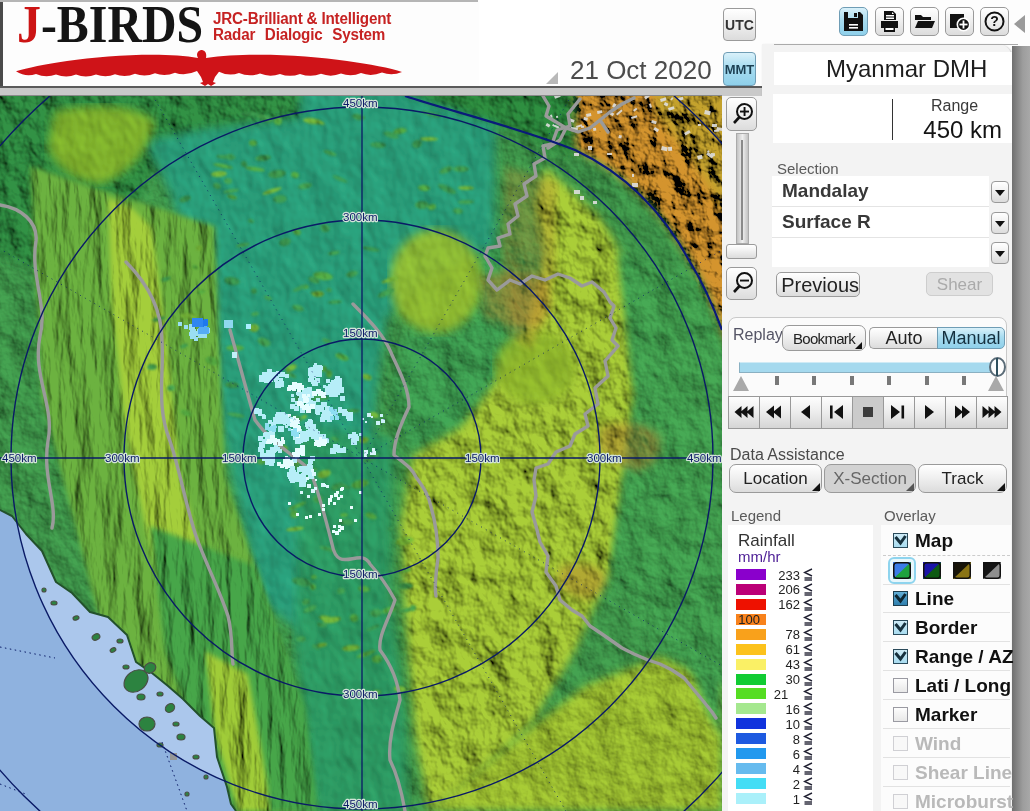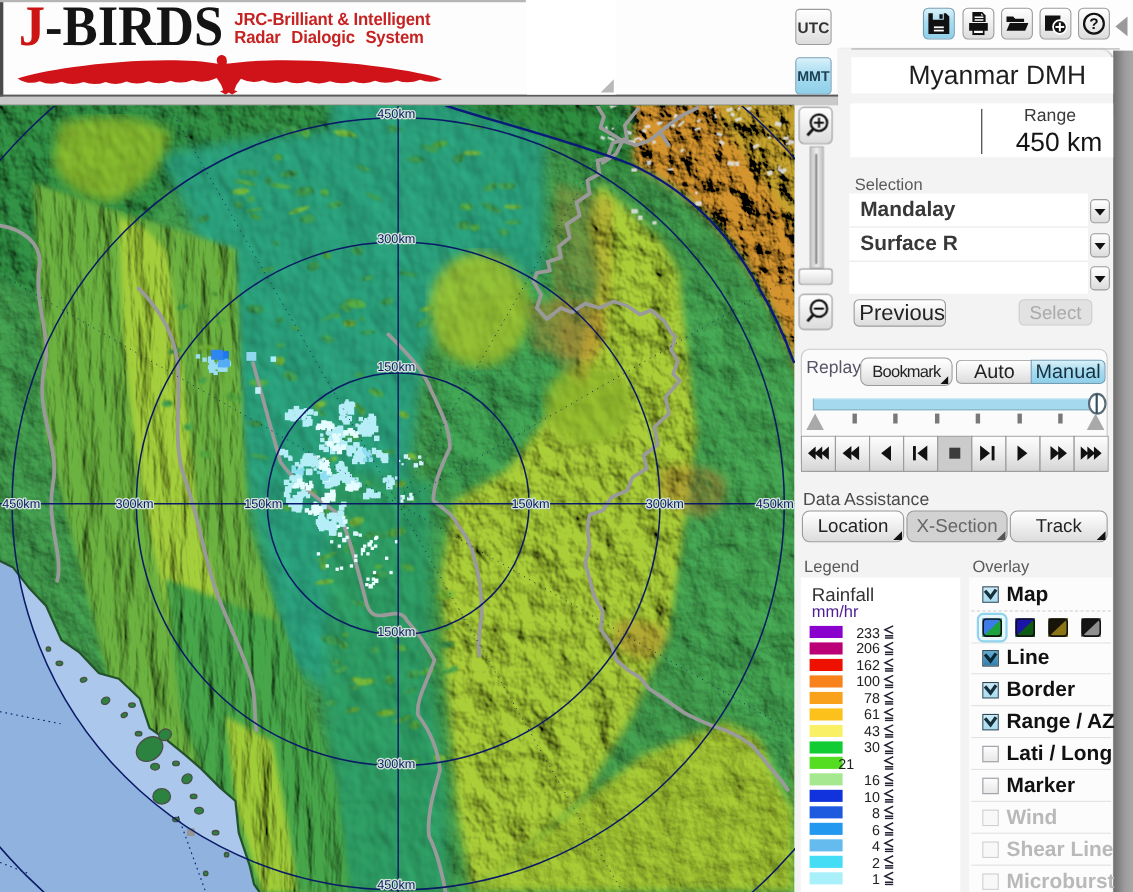--- a/index.html
+++ b/index.html
@@ -25,20 +25,21 @@
   <div class="abs" style="left:213px;top:10px;font-size:16px;font-weight:bold;color:#c62222;letter-spacing:-0.2px;transform:scaleX(0.95);transform-origin:0 0;">JRC-Brilliant &amp; Intelligent</div>
   <div class="abs" style="left:213px;top:26px;font-size:16px;font-weight:bold;color:#c62222;word-spacing:6px;letter-spacing:-0.2px;transform:scaleX(0.95);transform-origin:0 0;">Radar Dialogic System</div>
 
   <svg class="abs" style="left:8px;top:48px;" width="397" height="40" viewBox="0 0 395 40">
       <path fill="#cf1318" d="M197,10 C238,4 298,7 338,13 C360,16 382,20 393,24 Q383,28.4 373,24.6 Q362,28.9 352,25.1 Q342,29.3 332,25.5 Q322,29.6 312,25.8 Q302,29.7 291,25.9 Q281,29.7 271,25.9 Q261,29.7 251,25.6 Q240,29.4 230,25.0 Q220,28.8 210,23.7 L206,29 L204,34 L207,35 L202,38 L199,36 L196,38 L191,35 L194,34 L192,29 L188,23 Q176,28.5 166,24.7 Q156,29.1 146,25.3 Q136,29.6 126,25.8 Q116,30.0 106,26.2 Q97,30.3 87,26.5 Q77,30.4 67,26.6 Q57,30.4 47,26.4 Q37,30.2 27,25.9 Q17,29.7 7,23.3 C18,20 36,16 58,13 C98,7 158,4 189,10 C187,7 188,3 192,2 C196,2 198,5 197,10 Z"></path>
     </svg>
 
   <div class="abs" style="left:479px;top:0;width:81px;height:86px;background:#ffffff;"></div>
   <div class="abs" style="left:546px;top:72px;width:0;height:0;border-left:12px solid transparent;border-bottom:12px solid #b9b9b9;"></div>
 
+  <div class="abs" style="left:570px;top:55px;font-size:26px;color:#4c4c4c;">21 Oct 2020</div>
 
   <div class="abs btn" style="left:723px;top:8px;width:33px;height:33px;border-radius:4px;font-size:14px;font-weight:bold;color:#333;text-align:center;line-height:32px;">UTC</div>
   <div class="abs btn bluebtn" style="left:723px;top:52px;width:33px;height:34px;border-radius:4px;font-size:13px;font-weight:bold;color:#1c3f52;text-align:center;line-height:33px;">MMT</div>
 
   <div class="abs btn bluebtn" style="left:839px;top:7px;width:29px;height:29px;"></div>
   <svg class="abs" style="left:843px;top:11px;" width="21" height="21" viewBox="0 0 21 21">
     <path fill="#111" d="M1,1 h16 l3,3 v16 h-19 z M5,1 v6 h10 v-6 z M11,2 h3 v4 h-3 z M4,11 h13 v9 h-13 z"></path>
     <rect x="6" y="13" width="9" height="1.6" fill="#fff"></rect>
       <rect x="6" y="16" width="9" height="1.6" fill="#fff"></rect>
   </svg>
@@ -89,21 +90,21 @@
   <div class="abs" style="left:995px;top:190px;width:0;height:0;border-left:5px solid transparent;border-right:5px solid transparent;border-top:6px solid #111;"></div>
   <div class="abs" style="left:772px;top:207px;width:217px;height:30px;background:#fff;border-bottom:1px solid #e4e4e4;"></div>
   <div class="abs" style="left:782px;top:211px;font-size:19px;font-weight:bold;color:#383838;">Surface R</div>
   <div class="abs btn" style="left:991px;top:212px;width:18px;height:22px;border-radius:4px;"></div>
   <div class="abs" style="left:995px;top:221px;width:0;height:0;border-left:5px solid transparent;border-right:5px solid transparent;border-top:6px solid #111;"></div>
   <div class="abs" style="left:772px;top:238px;width:217px;height:29px;background:#fff;"></div>
   <div class="abs btn" style="left:991px;top:242px;width:18px;height:22px;border-radius:4px;"></div>
   <div class="abs" style="left:995px;top:251px;width:0;height:0;border-left:5px solid transparent;border-right:5px solid transparent;border-top:6px solid #111;"></div>
 
   <div class="abs btn" style="left:776px;top:272px;width:84px;height:25px;font-size:20px;color:#222;text-align:right;line-height:24px;">Previous</div>
-  <div class="abs" style="left:926px;top:272px;width:67px;height:24px;background:#e2e2e2;border:1px solid #cdcdcd;border-radius:5px;box-sizing:border-box;font-size:17px;color:#aaa;text-align:center;line-height:23px;">Select</div>
+  <div class="abs" style="left:926px;top:272px;width:67px;height:24px;background:#e2e2e2;border:1px solid #cdcdcd;border-radius:5px;box-sizing:border-box;font-size:17px;color:#aaa;text-align:center;line-height:23px;">Shear</div>
 
   <div class="abs" style="left:728px;top:317px;width:279px;height:112px;background:#fbfbfb;border:1px solid #c9c9c9;border-radius:8px;box-sizing:border-box;"></div>
   <div class="abs" style="left:733px;top:326px;font-size:16px;color:#556;">Replay</div>
   <div class="abs btn" style="left:782px;top:325px;width:84px;height:26px;border-radius:7px;font-size:15px;color:#222;text-align:center;line-height:25px;letter-spacing:-0.7px;">Bookmark</div>
   <div class="abs" style="left:855px;top:342px;width:0;height:0;border-left:7px solid transparent;border-bottom:7px solid #111;"></div>
   <div class="abs btn" style="left:869px;top:327px;width:69px;height:22px;border-radius:5px 0 0 5px;border-right:none;font-size:18px;color:#222;text-align:center;line-height:21px;">Auto</div>
   <div class="abs btn bluebtn" style="left:937px;top:327px;width:68px;height:22px;border-radius:0 5px 5px 0;font-size:18px;color:#15303f;text-align:center;line-height:21px;">Manual</div>
 
   <div class="abs" style="left:739px;top:362px;width:253px;height:11px;background:#a5d9ee;border:1px solid #8ab0c2;border-top-color:#cfeaf5;box-sizing:border-box;"></div>
   <div class="abs" style="left:989px;top:357px;width:17px;height:20px;background:#fdfdfd;border:2px solid #5a6b77;border-radius:50%;box-sizing:border-box;"></div>
@@ -184,21 +185,21 @@
   <div class="abs" style="left:736px;top:598.9px;width:30px;height:11px;background:#ee1100;"></div>
   <div class="abs" style="left:762px;top:597.4px;width:38px;font-size:13px;color:#222;text-align:right;">162</div>
   <svg class="abs" style="left:803px;top:597.9px;" width="11" height="13" viewBox="0 0 11 13">
       <g stroke="#223" stroke-width="1.4" fill="none">
         <path d="M9,1 L1.5,4.5 L9,8"></path>
         <path d="M1.5,10 H9"></path>
         <path d="M1.5,12 H9"></path>
       </g>
     </svg>
   <div class="abs" style="left:736px;top:613.8px;width:30px;height:11px;background:#f8821c;"></div>
-  <div class="abs" style="left:762px;top:612.3px;width:38px;font-size:13px;color:#222;text-align:right;">100</div>
+  <div class="abs" style="left:722px;top:612.3px;width:38px;font-size:13px;color:#222;text-align:right;">100</div>
   <svg class="abs" style="left:803px;top:612.8px;" width="11" height="13" viewBox="0 0 11 13">
       <g stroke="#223" stroke-width="1.4" fill="none">
         <path d="M9,1 L1.5,4.5 L9,8"></path>
         <path d="M1.5,10 H9"></path>
         <path d="M1.5,12 H9"></path>
       </g>
     </svg>
   <div class="abs" style="left:736px;top:628.7px;width:30px;height:11px;background:#f9a11b;"></div>
   <div class="abs" style="left:762px;top:627.2px;width:38px;font-size:13px;color:#222;text-align:right;">78</div>
   <svg class="abs" style="left:803px;top:627.7px;" width="11" height="13" viewBox="0 0 11 13">
@@ -229,21 +230,21 @@
   <div class="abs" style="left:736px;top:673.5px;width:30px;height:11px;background:#11cc33;"></div>
   <div class="abs" style="left:762px;top:672.0px;width:38px;font-size:13px;color:#222;text-align:right;">30</div>
   <svg class="abs" style="left:803px;top:672.5px;" width="11" height="13" viewBox="0 0 11 13">
       <g stroke="#223" stroke-width="1.4" fill="none">
         <path d="M9,1 L1.5,4.5 L9,8"></path>
         <path d="M1.5,10 H9"></path>
         <path d="M1.5,12 H9"></path>
       </g>
     </svg>
   <div class="abs" style="left:736px;top:688.4px;width:30px;height:11px;background:#55dd22;"></div>
-  <div class="abs" style="left:762px;top:686.9px;width:38px;font-size:13px;color:#222;text-align:left;">21</div>
+  <div class="abs" style="left:762px;top:686.9px;width:38px;font-size:13px;color:#222;text-align:center;">21</div>
   <svg class="abs" style="left:803px;top:687.4px;" width="11" height="13" viewBox="0 0 11 13">
       <g stroke="#223" stroke-width="1.4" fill="none">
         <path d="M9,1 L1.5,4.5 L9,8"></path>
         <path d="M1.5,10 H9"></path>
         <path d="M1.5,12 H9"></path>
       </g>
     </svg>
   <div class="abs" style="left:736px;top:703.4px;width:30px;height:11px;background:#a5e88f;"></div>
   <div class="abs" style="left:762px;top:701.9px;width:38px;font-size:13px;color:#222;text-align:right;">16</div>
   <svg class="abs" style="left:803px;top:702.4px;" width="11" height="13" viewBox="0 0 11 13">

